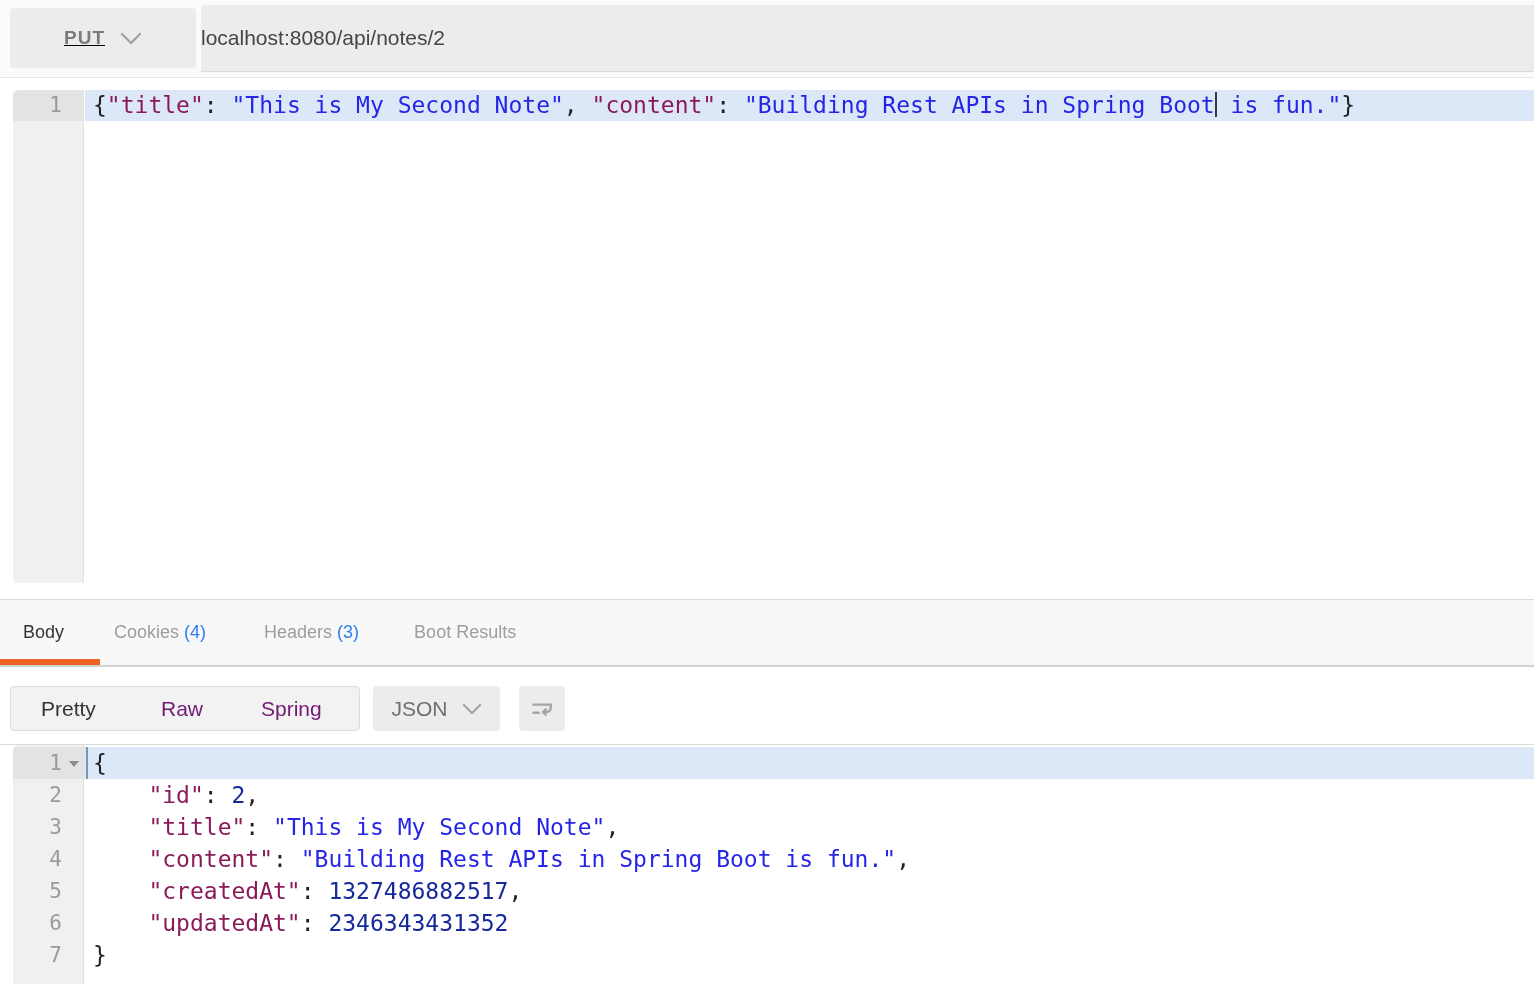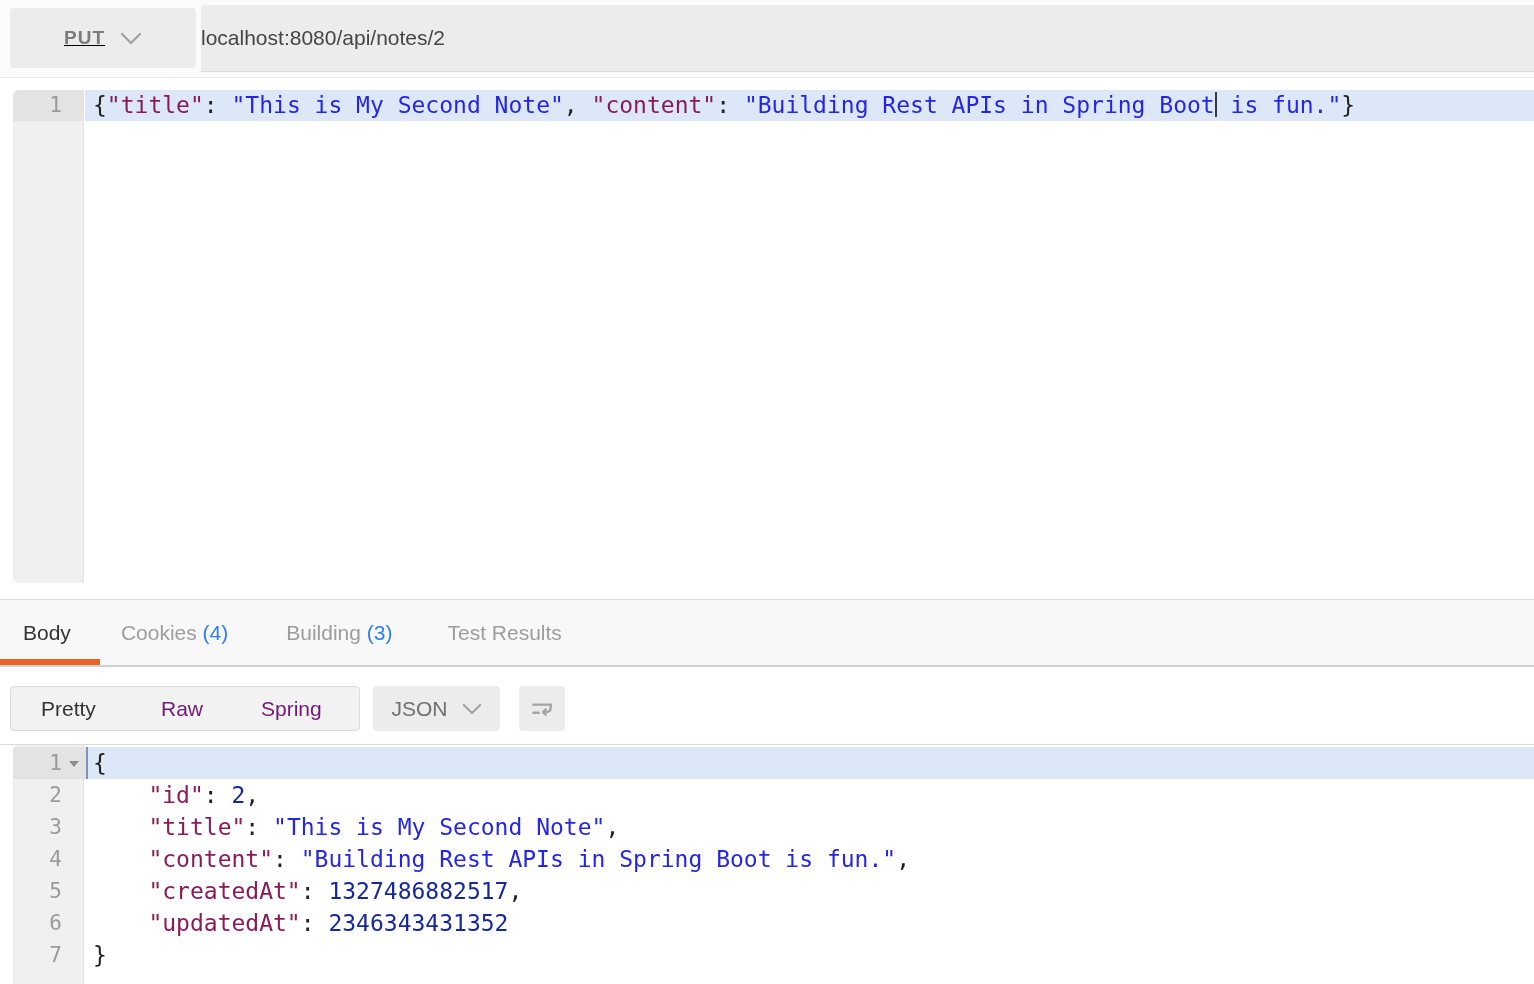--- a/index.html
+++ b/index.html
@@ -40,21 +40,21 @@
              background:#dce8f8; white-space:pre; padding-left:8px;
              font-size:23px; line-height:31px; }
   .caret { display:inline-block; width:2px; height:25px; background:#333a44;
            vertical-align:-4px; }
 
   
   .response-tabs { position:absolute; left:0; top:599px; width:100%; height:68px;
                    background:#f8f8f8; border-top:1px solid #d9d9d9;
                    border-bottom:2px solid #d2d2d2;
                    display:flex; align-items:center; }
-  .tab { font-size:21px; color:#9d9d9d; cursor:pointer; white-space:pre; }
+  .tab { font-size:18px; color:#9d9d9d; cursor:pointer; white-space:pre; }
   .tab .count { color:#2d7ff0; }
   .tab-body { color:#333333; margin-left:23px; }
   .tab-cookies { margin-left:50px; }
   .tab-headers { margin-left:58px; }
   .tab-tests { margin-left:55px; }
   .tab-indicator { position:absolute; left:0; bottom:0; width:100px; height:6px;
                    background:#ef6226; }
 
   
   .response-toolbar { position:absolute; left:0; top:686px; width:100%; height:45px;padding-left:20px; }
@@ -114,22 +114,22 @@
 
   <div class="request-editor mono">
     <div class="re-gutter"></div>
     <div class="re-gutter-active">1</div>
     <div class="re-line"><span class="tk-p">{</span><span class="tk-k">"title"</span><span class="tk-p">: </span><span class="tk-s">"This is My Second Note"</span><span class="tk-p">, </span><span class="tk-k">"content"</span><span class="tk-p">: </span><span class="tk-s">"Building Rest APIs in Spring Boot</span><span class="caret"></span><span class="tk-s"> is fun."</span><span class="tk-p">}</span></div>
   </div>
 
   <div class="response-tabs">
     <span class="tab tab-body">Body</span>
     <span class="tab tab-cookies"><span>Cookies </span><span class="count">(4)</span></span>
-    <span class="tab tab-headers"><span>Building </span><span class="count">(3)</span></span>
-    <span class="tab tab-tests">Test Results</span>
+    <span class="tab tab-headers"><span>Headers </span><span class="count">(3)</span></span>
+    <span class="tab tab-tests">Boot Results</span>
     <div class="tab-indicator"></div>
   </div>
 
   <div class="response-toolbar">
     <div class="view-group">
       <span class="view-opt vo-pretty">Pretty</span>
       <span class="view-opt vo-raw">Raw</span>
       <span class="view-opt vo-preview">Spring</span>
     </div>
     <div class="format-btn">

